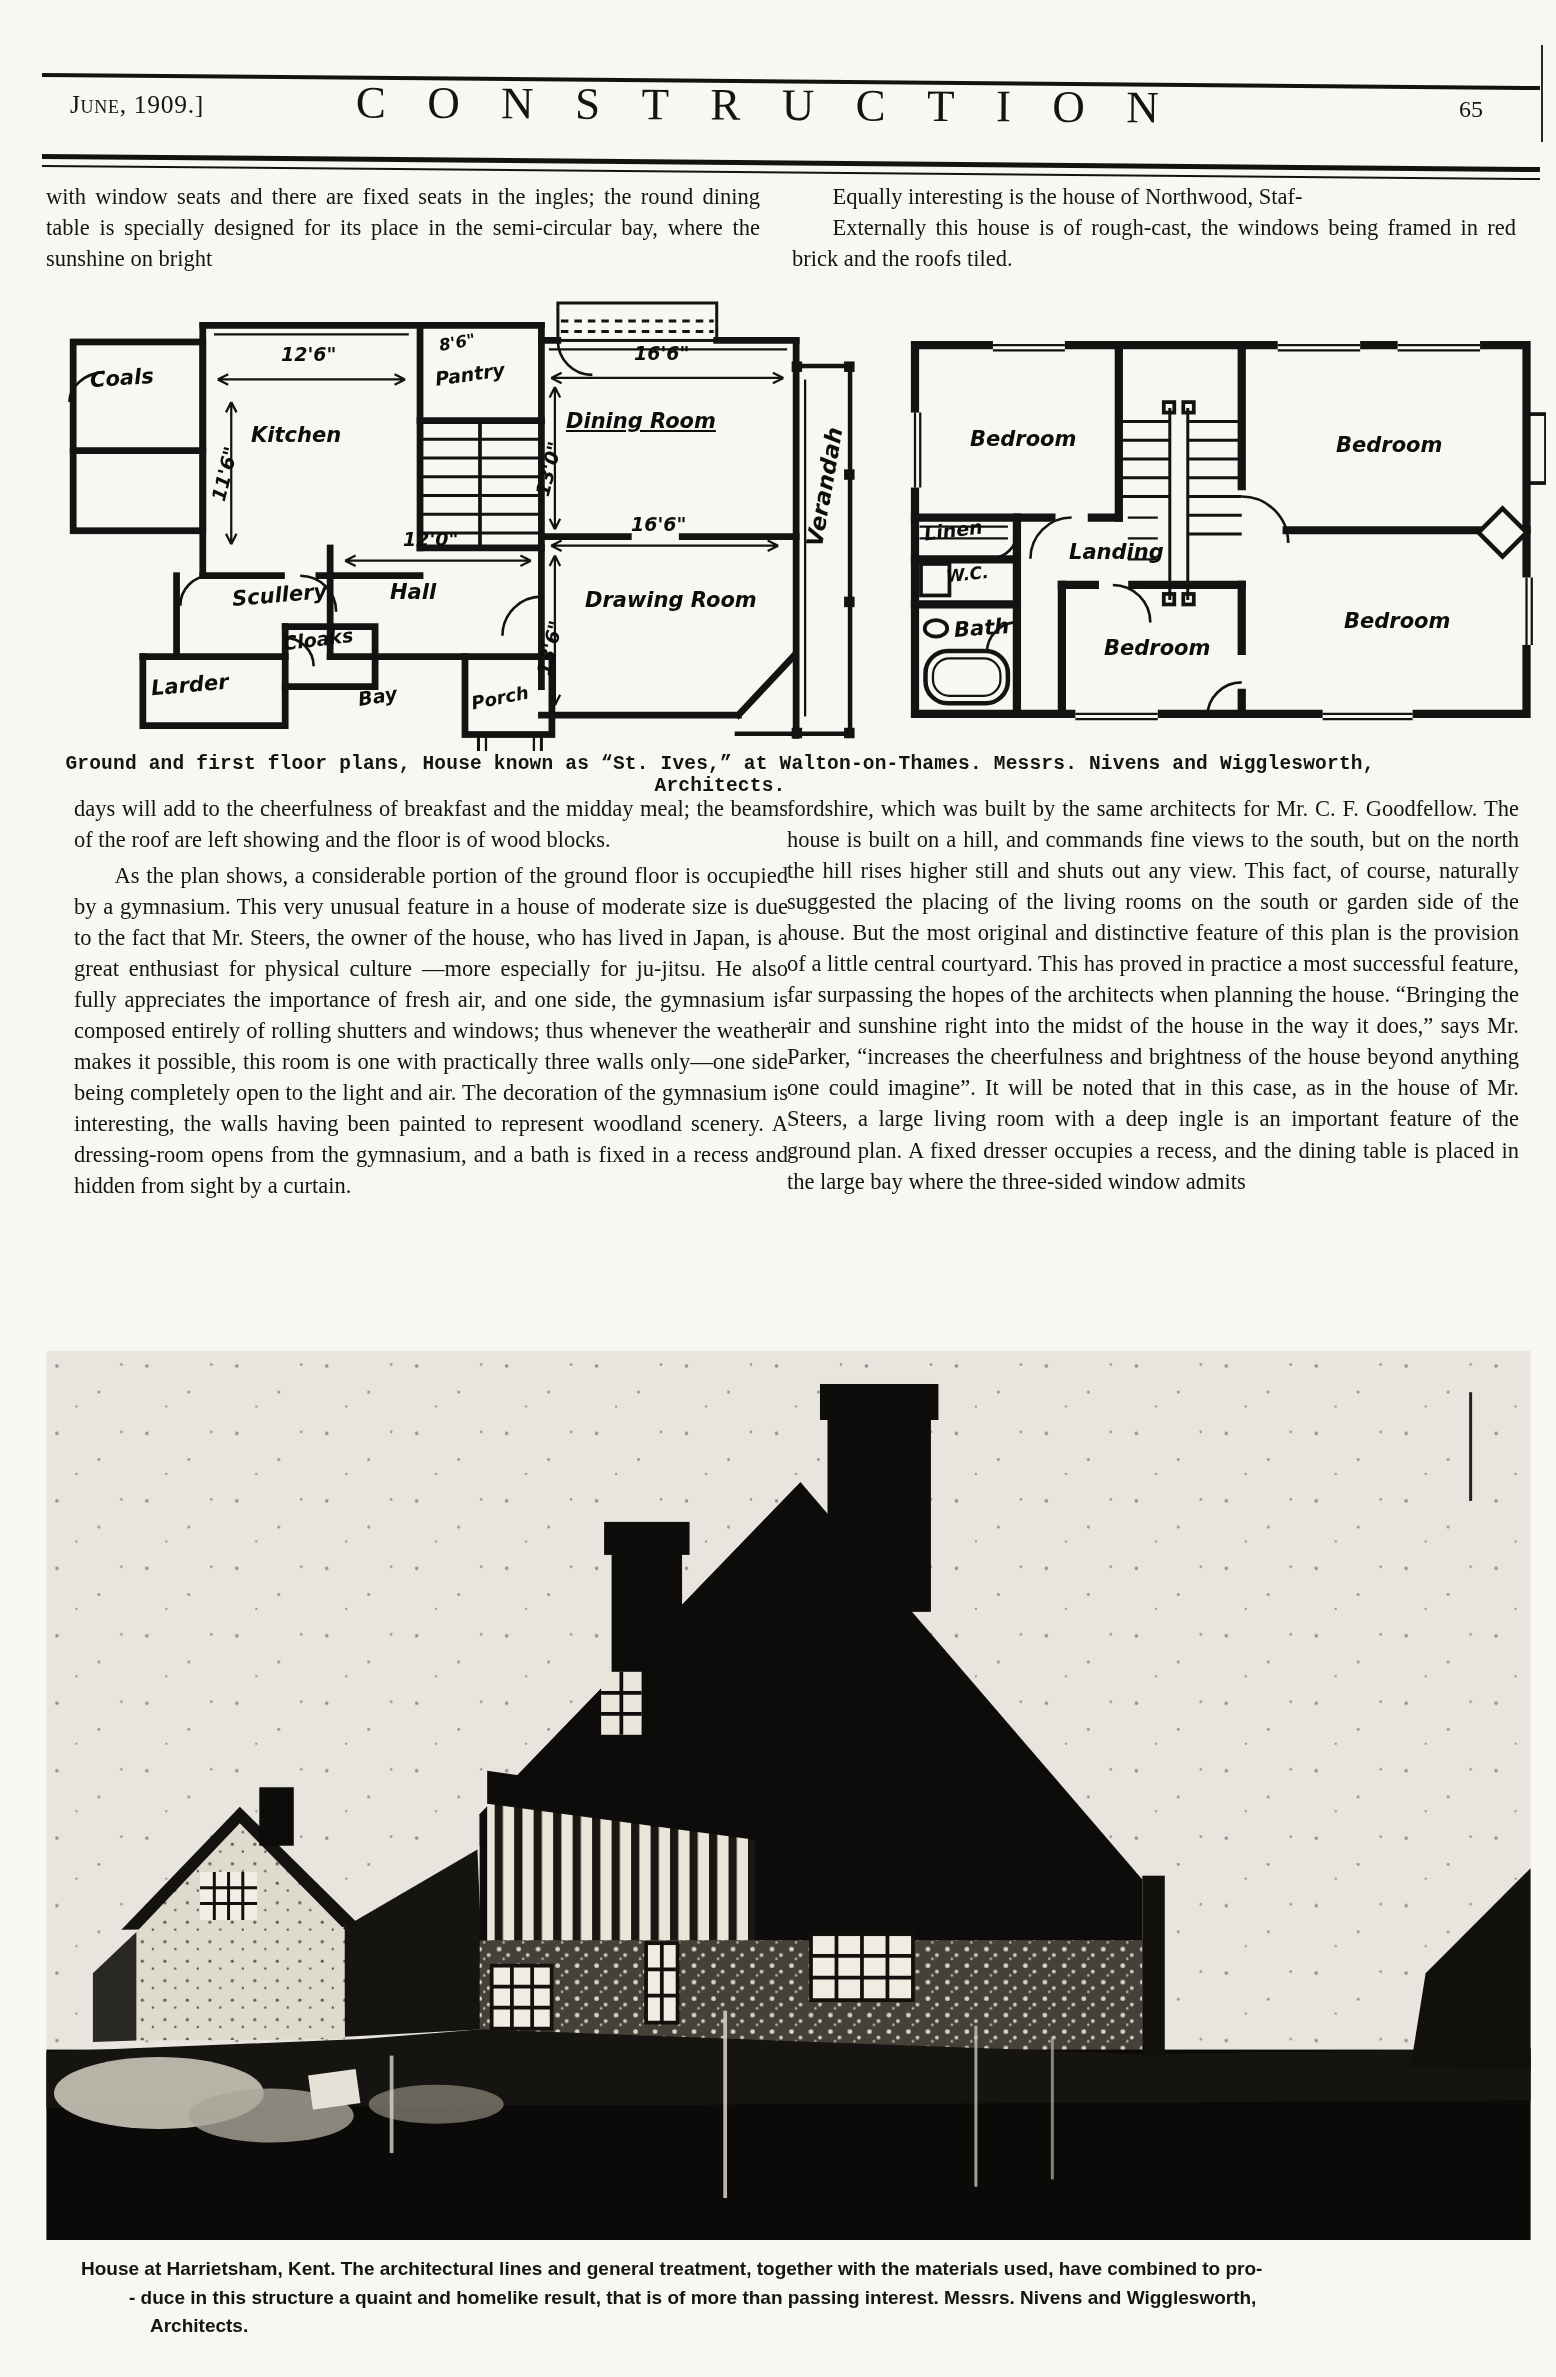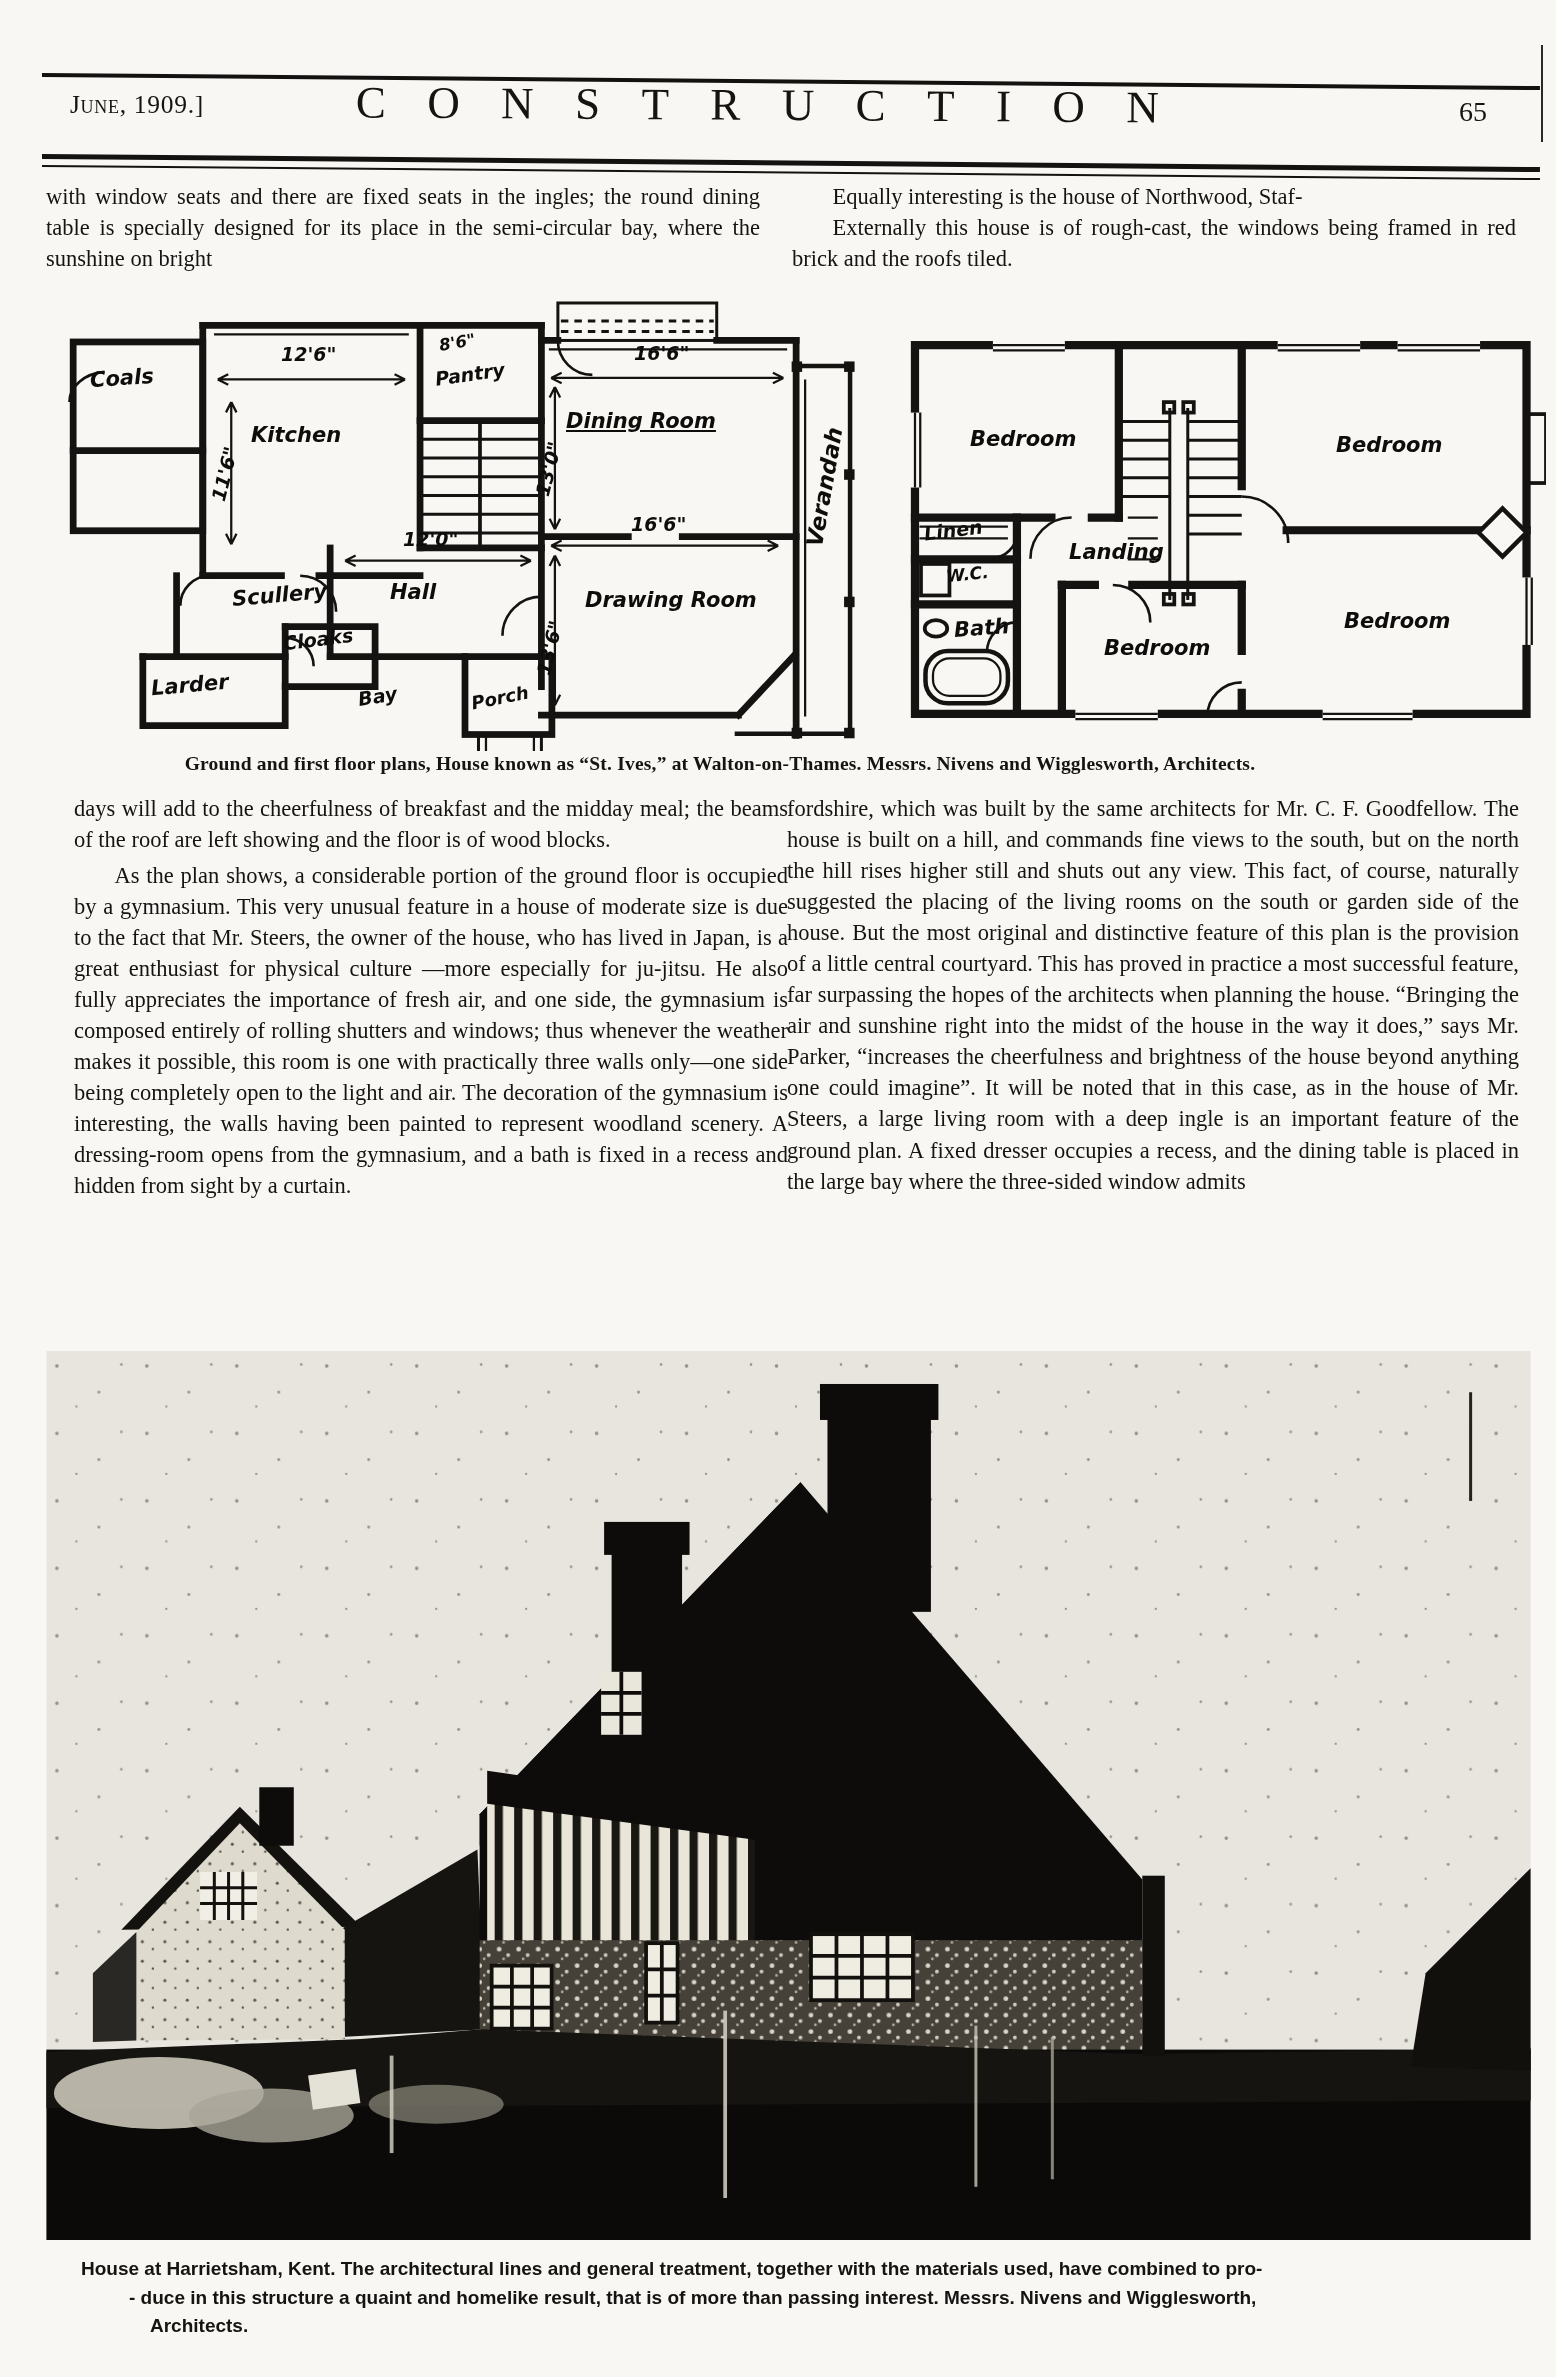--- a/index.html
+++ b/index.html
@@ -6,40 +6,40 @@
   body{
     width:1556px;height:2377px;position:relative;overflow:hidden;
     background:#f8f7f3;color:#151413;
     font-family:"Liberation Serif", serif;
   }
   .abs{position:absolute;}
   
   .rule-top{left:42px;top:73px;width:1498px;height:3.7px;background:#131211;transform:rotate(0.5deg);transform-origin:left center;}
   .mast-date{left:70px;top:90px;font-size:25.5px;font-variant:small-caps;letter-spacing:0.7px;}
   .mast-title{left:50%;top:79px;transform:translateX(-50%) rotate(0.35deg);font-size:45px;letter-spacing:0.92em;white-space:nowrap;}
-  .mast-page{left:1459px;top:96px;font-size:28px;}
+  .mast-page{left:1459px;top:96px;font-size:24px;}
   .rule-d1{left:42px;top:154px;width:1498px;height:4.5px;background:#131211;transform:rotate(0.5deg);transform-origin:left center;}
   .rule-d2{left:42px;top:165px;width:1498px;height:2.2px;background:#131211;transform:rotate(0.5deg);transform-origin:left center;}
   .edge-mark{left:1541px;top:45px;width:2.2px;height:97px;background:#2a2927;}
   
   .col{font-size:22.5px;line-height:1.38;text-align:justify;}
   .col p{margin:0;}
   .col p.ind{text-indent:1.8em;}
   .intro-left{left:46px;top:181px;width:714px;}
   .intro-right{left:792px;top:181px;width:724px;}
   .art-left{left:46px;top:793px;width:714px;margin-left:28px;}
   .art-right{left:787px;top:793px;width:732px;}
   .art-left p.ind{margin-top:4.5px;}
   
   .plan-wrap{overflow:visible;}
   .plan-wrap svg{position:absolute;left:0;top:0;}
   .plabel{position:absolute;font-family:"DejaVu Sans",sans-serif;font-style:italic;font-weight:600;font-size:21px;color:#0e0d0c;white-space:nowrap;}
   .pdim{position:absolute;font-family:"DejaVu Sans",sans-serif;font-style:italic;font-weight:600;font-size:19px;color:#0e0d0c;white-space:nowrap;}
   .plan-caption{left:0;top:753px;width:1440px;text-align:center;
-    font-family:Liberation Serif, serif;font-weight:bold;font-size:19.5px;letter-spacing:0.2px;}
+    font-family:Liberation Mono, monospace;font-weight:bold;font-size:19.5px;letter-spacing:0.2px;}
   
   .photo{left:46px;top:1351px;width:1485px;height:889px;}
   .photo-caption{left:81px;top:2255px;width:1425px;
     font-family:Liberation Sans, sans-serif;font-weight:bold;font-size:19px;line-height:1.5;}
   .photo-caption .l2{padding-left:48px;}
   .photo-caption .l3{padding-left:69px;}
 </style>
 </head>
 <body>
 

